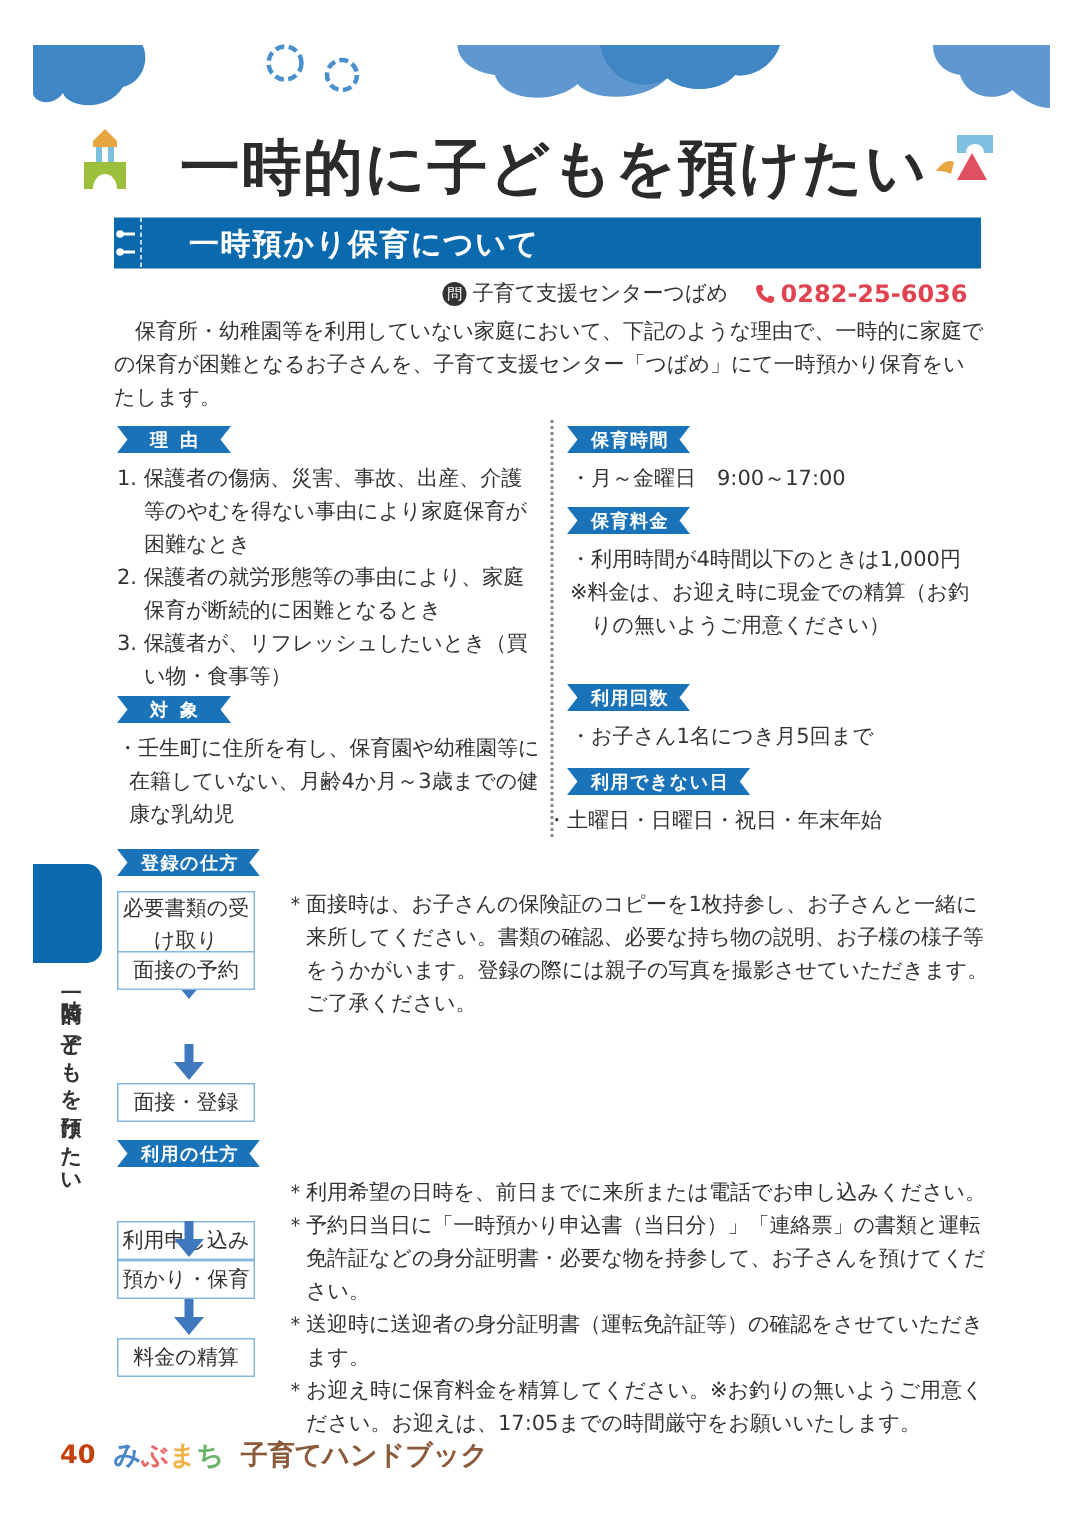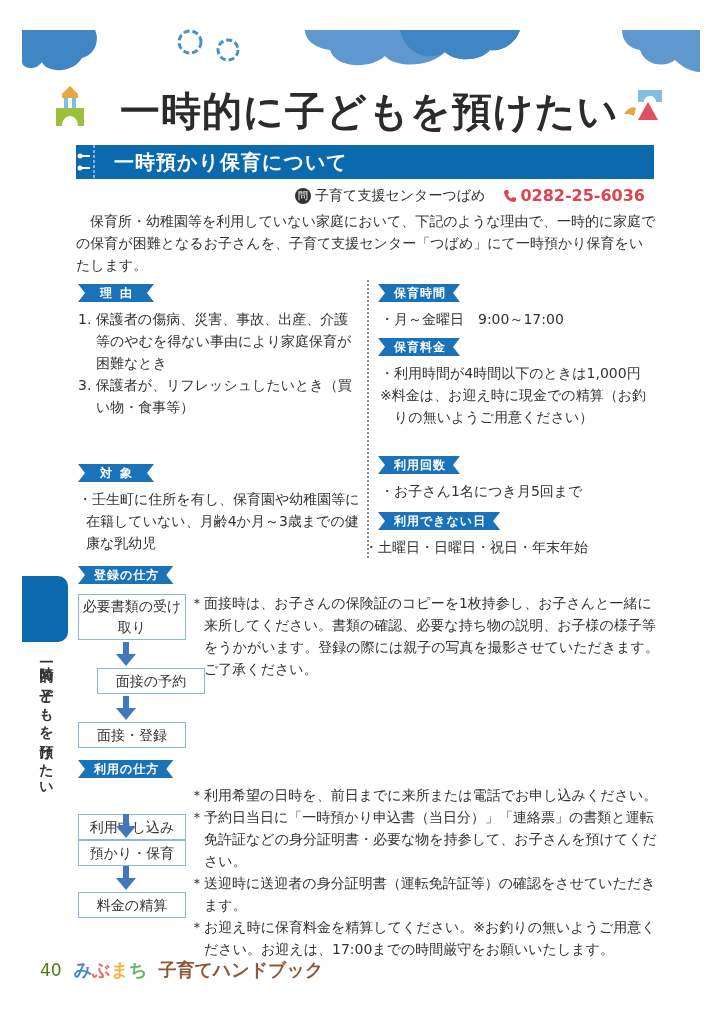--- a/index.html
+++ b/index.html
@@ -8,21 +8,21 @@
 
   .clouds { position: absolute; left: 0; top: 0; width: 723px; height: 80px; }
 
   .title-row { position: absolute; left: 0; top: 80px; width: 723px; height: 60px; }
   .page-title { position: absolute; left: 120px; top: 4px; font-size: 40px; font-weight: bold; color: #2b2b2b; letter-spacing: 1px; font-family: "DejaVu Sans", sans-serif; }
   .deco-left { position: absolute; left: 52px; top: 2px; }
   .deco-right { position: absolute; left: 620px; top: 6px; }
 
   .section-bar { position: absolute; left: 76px; top: 145px; width: 578px; height: 34px; background: #0b6aae; color: #fff; display: flex; align-items: center; }
   .section-bar .bar-icon { width: 22px; height: 34px; position: relative; }
-  .section-bar .bar-title { font-size: 20px; font-weight: bold; margin-left: 16px; letter-spacing: 1px; }
+  .section-bar .bar-title { font-size: 20px; font-weight: bold; margin-left: 28px; letter-spacing: 1px; }
 
   .contact { position: absolute; top: 186px; right: 78px; display: flex; align-items: center; font-size: 14px; color: #333; }
   .contact .toi { width: 16px; height: 16px; border-radius: 50%; background: #333; color: #fff; font-size: 10px; display: inline-flex; align-items: center; justify-content: center; margin-right: 4px; }
   .contact .phone { color: #e0424f; font-weight: bold; font-size: 16px; margin-left: 18px; display: flex; align-items: center; }
   .contact .phone svg { margin-right: 3px; }
 
   .intro { position: absolute; left: 76px; top: 210px; width: 580px; font-size: 14px; line-height: 22px; text-indent: 14px; }
 
   .col-divider { position: absolute; left: 367px; top: 280px; height: 278px; border-left: 2px dotted #8a8a8a; }
 
@@ -32,28 +32,28 @@
 
   .list { position: absolute; font-size: 14px; line-height: 22px; color: #333; }
   .list .item { position: relative; }
   .num-item { padding-left: 18px; text-indent: -18px; }
   .dot-item { padding-left: 8px; text-indent: -8px; }
   .note-item { padding-left: 14px; text-indent: -14px; }
 
   .side-tab { position: absolute; left: 22px; top: 576px; width: 46px; height: 66px; background: #0b6aae; border-radius: 0 10px 10px 0; }
   .side-label { position: absolute; left: 38px; top: 654px; width: 18px; font-size: 14px; font-weight: bold; color: #333; line-height: 18px; writing-mode: vertical-rl; letter-spacing: 2px; }
 
-  .step-box { position: absolute; left: 78px; width: 108px; border: 1px solid #8ab8dc; background: #fff; font-size: 14px; color: #333; text-align: center; display: flex; align-items: center; justify-content: center; line-height: 21px; }
+  .step-box { position: absolute; left: 78px; width: 92px; border: 1px solid #8ab8dc; background: #fff; font-size: 14px; color: #333; text-align: center; display: flex; align-items: center; justify-content: center; line-height: 21px; }
   .arrow { position: absolute; left: 116px; width: 20px; }
 
   .notes { position: absolute; left: 190px; font-size: 14px; line-height: 22px; color: #333; }
   .notes .n { padding-left: 14px; text-indent: -14px; }
 
   .footer { position: absolute; left: 40px; top: 958px; display: flex; align-items: center; }
-  .footer .pg { font-size: 17px; font-weight: normal; color: #4d7c0f; margin-right: 12px; }
+  .footer .pg { font-size: 17px; font-weight: bold; color: #c2410c; margin-right: 12px; }
   .footer .brand span { font-size: 18px; font-weight: bold; }
 </style>
 </head>
 <body>
 
 <svg class="clouds" width="723" height="80" viewBox="0 0 723 80">
   <path d="M22 30 L95 30 C100 40 95 55 82 58 C72 75 45 72 42 62 C35 72 22 68 22 62 Z" fill="#3f86c4"></path>
   <circle cx="190" cy="42" r="11" fill="none" stroke="#4a90cc" stroke-width="3" stroke-dasharray="6 3"></circle>
   <circle cx="228" cy="50" r="10" fill="none" stroke="#4a90cc" stroke-width="3" stroke-dasharray="6 3"></circle>
   <path d="M305 30 L520 30 C515 45 500 52 490 50 C480 62 455 62 445 52 C430 68 395 68 385 56 C370 70 335 68 330 50 C315 48 305 40 305 30 Z" fill="#5f97cf"></path>
@@ -99,20 +99,21 @@
   </span>
 </div>
 
 <div class="intro">保育所・幼稚園等を利用していない家庭において、下記のような理由で、一時的に家庭での保育が困難となるお子さんを、子育て支援センター「つばめ」にて一時預かり保育をいたします。</div>
 
 <div class="col-divider"></div>
 
 <div class="ribbon wide" style="left:78px; top:284px;">理由</div>
 <div class="list" style="left:78px; top:308px; width:282px;">
   <div class="item num-item">1. 保護者の傷病、災害、事故、出産、介護等のやむを得ない事由により家庭保育が困難なとき</div>
+  <div class="item num-item">2. 保護者の就労形態等の事由により、家庭保育が断続的に困難となるとき</div>
   <div class="item num-item">3. 保護者が、リフレッシュしたいとき（買い物・食事等）</div>
 </div>
 
 <div class="ribbon wide" style="left:78px; top:464px;">対象</div>
 <div class="list" style="left:78px; top:488px; width:282px;">
   <div class="item dot-item">・壬生町に住所を有し、保育園や幼稚園等に在籍していない、月齢4か月～3歳までの健康な乳幼児</div>
 </div>
 
 <div class="ribbon" style="left:378px; top:284px;">保育時間</div>
 <div class="list" style="left:380px; top:308px; width:280px;">
@@ -137,21 +138,21 @@
 
 <div class="side-tab"></div>
 <div class="side-label">一時的に子どもを預けたい</div>
 
 <div class="ribbon" style="left:78px; top:566px;">登録の仕方</div>
 <div class="step-box" style="top:594px; height:46px;">必要書類の受け取り</div>
 <svg class="arrow" style="top:642px;" width="20" height="24" viewBox="0 0 20 24">
   <rect x="7" y="0" width="6" height="12" fill="#3f78bd"></rect>
     <path d="M0 12 L20 12 L10 24 Z" fill="#3f78bd"></path>
 </svg>
-<div class="step-box" style="top:668px; height:26px;margin-left:19px;">面接の予約</div>
+<div class="step-box" style="top:634px; height:26px;">面接の予約</div>
 <svg class="arrow" style="top:696px;" width="20" height="24" viewBox="0 0 20 24">
   <rect x="7" y="0" width="6" height="12" fill="#3f78bd"></rect>
     <path d="M0 12 L20 12 L10 24 Z" fill="#3f78bd"></path>
 </svg>
 <div class="step-box" style="top:722px; height:26px;">面接・登録</div>
 
 <div class="notes" style="top:592px; width:475px;">
   <div class="n">＊面接時は、お子さんの保険証のコピーを1枚持参し、お子さんと一緒に来所してください。書類の確認、必要な持ち物の説明、お子様の様子等をうかがいます。登録の際には親子の写真を撮影させていただきます。ご了承ください。</div>
 </div>
 
@@ -165,21 +166,21 @@
 <svg class="arrow" style="top:866px;" width="20" height="24" viewBox="0 0 20 24">
   <rect x="7" y="0" width="6" height="12" fill="#3f78bd"></rect>
     <path d="M0 12 L20 12 L10 24 Z" fill="#3f78bd"></path>
 </svg>
 <div class="step-box" style="top:892px; height:26px;">料金の精算</div>
 
 <div class="notes" style="top:784px; width:475px;">
   <div class="n">＊利用希望の日時を、前日までに来所または電話でお申し込みください。</div>
   <div class="n">＊予約日当日に「一時預かり申込書（当日分）」「連絡票」の書類と運転免許証などの身分証明書・必要な物を持参して、お子さんを預けてください。</div>
   <div class="n">＊送迎時に送迎者の身分証明書（運転免許証等）の確認をさせていただきます。</div>
-  <div class="n">＊お迎え時に保育料金を精算してください。※お釣りの無いようご用意ください。お迎えは、17:00までの時間厳守をお願いいたします。</div>
+  <div class="n">＊お迎え時に保育料金を精算してください。※お釣りの無いようご用意ください。お迎えは、17:05までの時間厳守をお願いいたします。</div>
 </div>
 
 <div class="footer">
   <span class="pg">40</span>
   <span class="brand">
     <span id="brand1"><span style="color: rgb(74, 134, 200);">み</span><span style="color: rgb(232, 106, 106);">ぶ</span><span style="color: rgb(242, 178, 74);">ま</span><span style="color: rgb(106, 180, 106);">ち</span></span>
     <span style="color:#8a5a3a; margin-left:6px;">子育てハンドブック</span>
   </span>
 </div>
 

